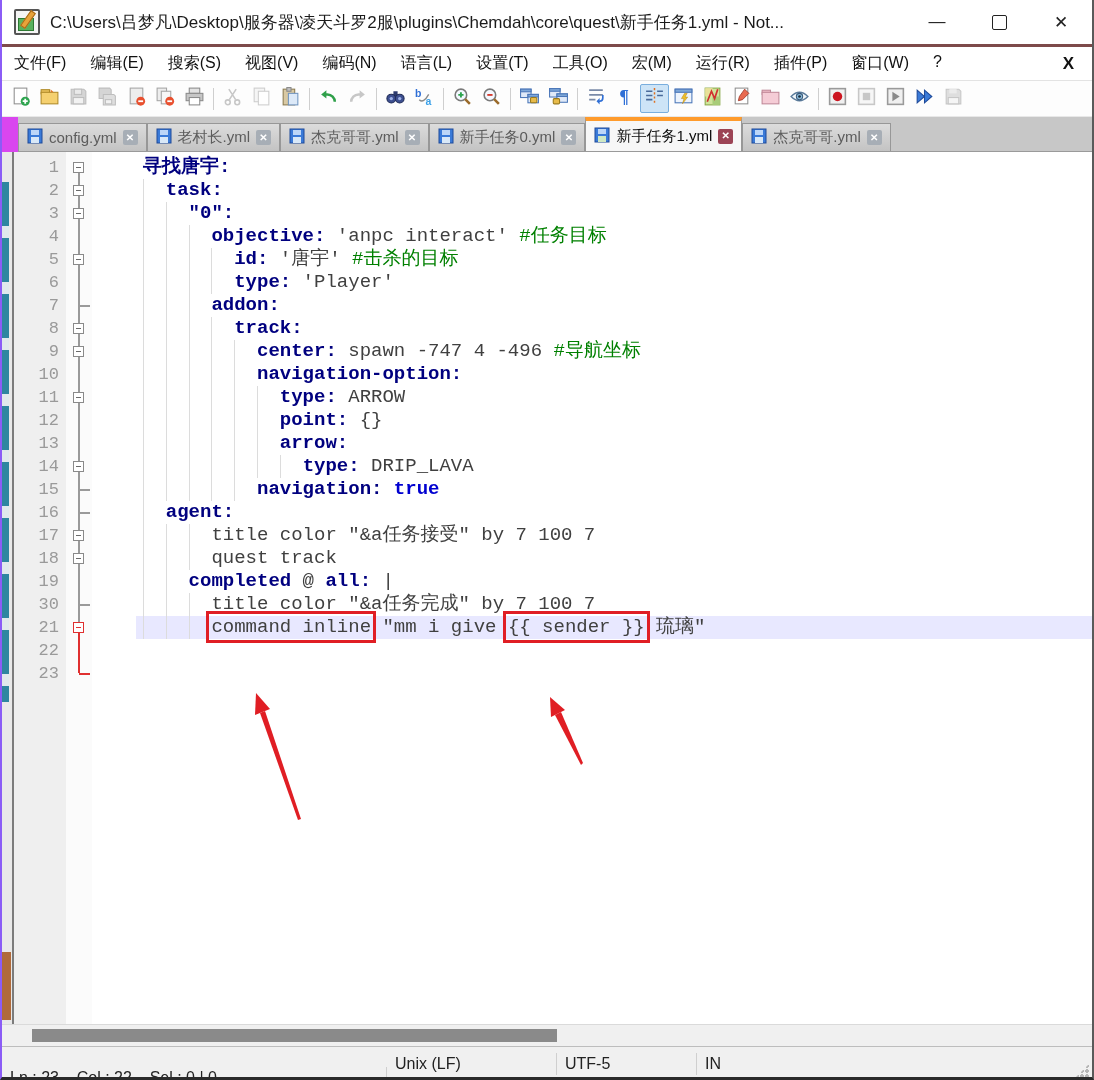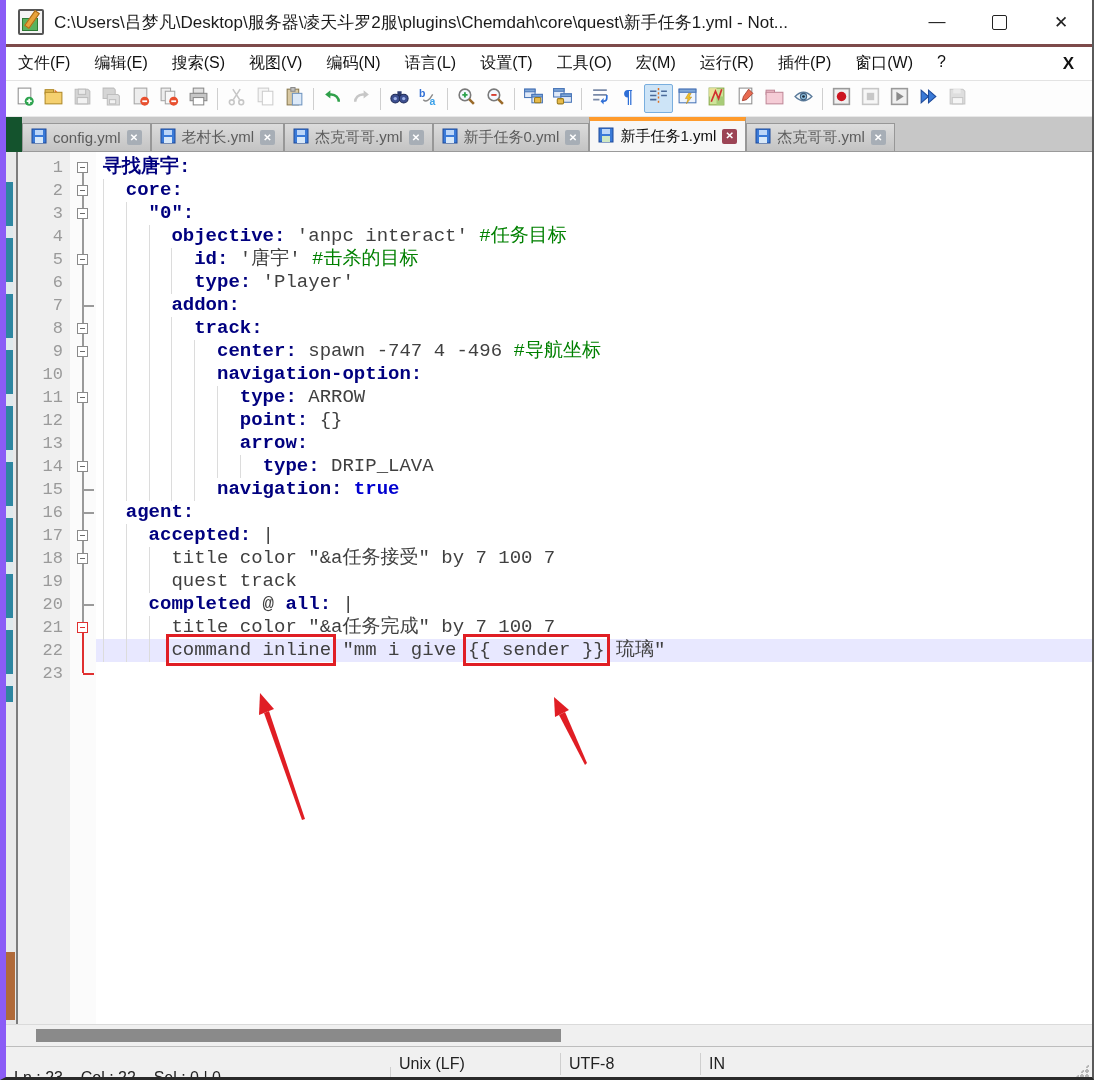--- a/index.html
+++ b/index.html
@@ -1,18 +1,18 @@
 <!DOCTYPE html>
 <html><head>
 <meta charset="utf-8">
 <style>
   html,body{margin:0;padding:0;background:#222;}
-  .app{position:relative;width:1094px;height:1080px;background:#14532d;overflow:hidden;
+  .app{position:relative;width:1094px;height:1080px;background:#d946ef;overflow:hidden;
        font-family:"Liberation Sans",sans-serif;box-sizing:border-box;
-       border-right:2px solid #5a5a5a;border-left:6px solid #8b5cf6;border-bottom:3px solid #2a2a2a;}
+       border-right:2px solid #5a5a5a;border-left:2px solid #8b5cf6;border-bottom:3px solid #2a2a2a;}
   
   .titlebar{height:44px;background:#fff;display:flex;align-items:center;}
   .app-icon{width:26px;height:26px;margin:0 10px 0 12px;position:relative;flex:0 0 auto;}
   .app-icon .doc{position:absolute;inset:0;background:#f4f4f4;border:2px solid #555;border-radius:2px;}
   .app-icon .grn{position:absolute;left:4px;top:9px;width:14px;height:11px;background:#59b25e;border:1px solid #2e7a33;}
   .app-icon .pen{position:absolute;left:11px;top:1px;width:4px;height:17px;background:#e8a33a;border:1px solid #a86a18;transform:rotate(35deg);}
   .title-text{font-size:17px;color:#1b1b1b;white-space:nowrap;overflow:hidden;}
   .win-controls{margin-left:auto;display:flex;align-items:center;height:100%;}
   .win-btn{width:62px;height:100%;display:flex;align-items:center;justify-content:center;font-size:17px;color:#222;}
   .maxi{width:13px;height:13px;border:1.4px solid #222;border-radius:2px;}
@@ -49,21 +49,21 @@
   .foldcol{width:26px;flex:0 0 auto;background:#fbfbfb;padding-top:4px;box-sizing:border-box;}
   .fcell{height:23px;position:relative;}
   .fv{position:absolute;left:12px;width:1.5px;background:#9a9a9a;}
   .fv.red{background:#e03030;}
   .ftick{position:absolute;left:13px;top:11px;width:11px;height:1.5px;background:#9a9a9a;}
   .ftick.red{background:#e03030;}
   .fbox{position:absolute;left:7px;top:5.5px;width:11px;height:11px;background:#fff;border:1.2px solid #8a8a8a;box-sizing:border-box;}
   .fbox.red{border-color:#e03030;}
   .fbox::after{content:"";position:absolute;left:2px;right:2px;top:50%;height:1.2px;background:#6a6a6a;}
   .fbox.red::after{background:#e03030;}
-  .code-area{flex:1 1 auto;padding-top:4px;position:relative;overflow:hidden;}
+  .code-area{flex:1 1 auto;padding-top:4px;position:relative;overflow:hidden;margin-left:44px;}
   .line{height:23px;line-height:23px;white-space:pre;font-family:"Liberation Mono",monospace;font-size:19px;padding-left:7px;}
   .line.current{background:#e8e8ff;}
   .ind{display:inline-block;height:23px;vertical-align:top;
        background:repeating-linear-gradient(to right,#dcdcdc 0 1px,transparent 1px 2ch);}
   .k{color:#00007f;font-weight:bold;}
   .v{color:#404040;}
   .c{color:#008000;}
   .b{color:#0000d0;font-weight:bold;}
   .rbox{outline:3px solid #e01e24;outline-offset:2px;}
   .overlay{position:absolute;inset:0;pointer-events:none;}
@@ -418,21 +418,21 @@
         <div class="lnum">10</div>
         <div class="lnum">11</div>
         <div class="lnum">12</div>
         <div class="lnum">13</div>
         <div class="lnum">14</div>
         <div class="lnum">15</div>
         <div class="lnum">16</div>
         <div class="lnum">17</div>
         <div class="lnum">18</div>
         <div class="lnum">19</div>
-        <div class="lnum">20</div>
+        <div class="lnum">30</div>
         <div class="lnum">21</div>
         <div class="lnum">22</div>
         <div class="lnum">23</div>
       </div>
     <div class="foldcol" id="foldcol">
         <div class="fcell">
           <div class="fbox"></div>
           <div class="fv" style="top: 16.5px; height: 6.5px;"></div>
         </div>
         <div class="fcell">
@@ -526,36 +526,35 @@
         <div class="fcell">
           <div class="fv red" style="top: 0px; height: 23px;"></div>
         </div>
         <div class="fcell">
           <div class="fv red" style="top: 0px; height: 11px;"></div>
           <div class="ftick red"></div>
         </div>
       </div>
     <div class="code-area" id="code-area">
         <div class="line"><span class="k">寻找唐宇:</span></div>
-        <div class="line"><span class="ind" style="width: 2ch;"></span><span class="k">core:</span></div>
+        <div class="line"><span class="ind" style="width: 2ch;"></span><span class="k">task:</span></div>
         <div class="line"><span class="ind" style="width: 4ch;"></span><span class="k">"0":</span></div>
         <div class="line"><span class="ind" style="width: 6ch;"></span><span class="k">objective:</span><span class="v"> 'anpc interact' </span><span class="c">#任务目标</span></div>
         <div class="line"><span class="ind" style="width: 8ch;"></span><span class="k">id:</span><span class="v"> '唐宇' </span><span class="c">#击杀的目标</span></div>
         <div class="line"><span class="ind" style="width: 8ch;"></span><span class="k">type:</span><span class="v"> 'Player'</span></div>
         <div class="line"><span class="ind" style="width: 6ch;"></span><span class="k">addon:</span></div>
         <div class="line"><span class="ind" style="width: 8ch;"></span><span class="k">track:</span></div>
         <div class="line"><span class="ind" style="width: 10ch;"></span><span class="k">center:</span><span class="v"> spawn -747 4 -496 </span><span class="c">#导航坐标</span></div>
         <div class="line"><span class="ind" style="width: 10ch;"></span><span class="k">navigation-option:</span></div>
         <div class="line"><span class="ind" style="width: 12ch;"></span><span class="k">type:</span><span class="v"> ARROW</span></div>
         <div class="line"><span class="ind" style="width: 12ch;"></span><span class="k">point:</span><span class="v"> {}</span></div>
         <div class="line"><span class="ind" style="width: 12ch;"></span><span class="k">arrow:</span></div>
         <div class="line"><span class="ind" style="width: 14ch;"></span><span class="k">type:</span><span class="v"> DRIP_LAVA</span></div>
         <div class="line"><span class="ind" style="width: 10ch;"></span><span class="k">navigation:</span><span class="b"> true</span></div>
         <div class="line"><span class="ind" style="width: 2ch;"></span><span class="k">agent:</span></div>
-        <div class="line"><span class="ind" style="width: 4ch;"></span><span class="k">accepted:</span><span class="v"> |</span></div>
         <div class="line"><span class="ind" style="width: 6ch;"></span><span class="v">title color "&amp;a任务接受" by 7 100 7</span></div>
         <div class="line"><span class="ind" style="width: 6ch;"></span><span class="v">quest track</span></div>
         <div class="line"><span class="ind" style="width: 4ch;"></span><span class="k">completed</span><span class="v"> @ </span><span class="k">all:</span><span class="v"> |</span></div>
         <div class="line"><span class="ind" style="width: 6ch;"></span><span class="v">title color "&amp;a任务完成" by 7 100 7</span></div>
         <div class="line current"><span class="ind" style="width: 6ch;"></span><span class="v rbox">command inline</span><span class="v"> "mm i give </span><span class="v rbox">{{ sender }}</span><span class="v"> 琉璃"</span></div>
       </div>
 
     <svg class="overlay" width="1094" height="872" viewBox="0 0 1094 872">
       <polygon points="254,541 268,557 253,563" fill="#e01e24"></polygon>
       <polygon points="263,559 258,561 296,668 299,667" fill="#e01e24"></polygon>
@@ -564,17 +563,17 @@
     </svg>
   </div>
 
   <div class="hscroll">
     <div class="hthumb"></div>
   </div>
 
   <div class="statusbar">
     <div class="sb sb2">Ln : 23    Col : 22    Sel : 0 | 0</div>
     <div class="sb sb3">Unix (LF)</div>
-    <div class="sb sb4">UTF-8</div>
+    <div class="sb sb4">UTF-5</div>
     <div class="sb sb5">IN</div>
     <div class="grip"></div>
   </div>
 </div>
 
 </body></html>

